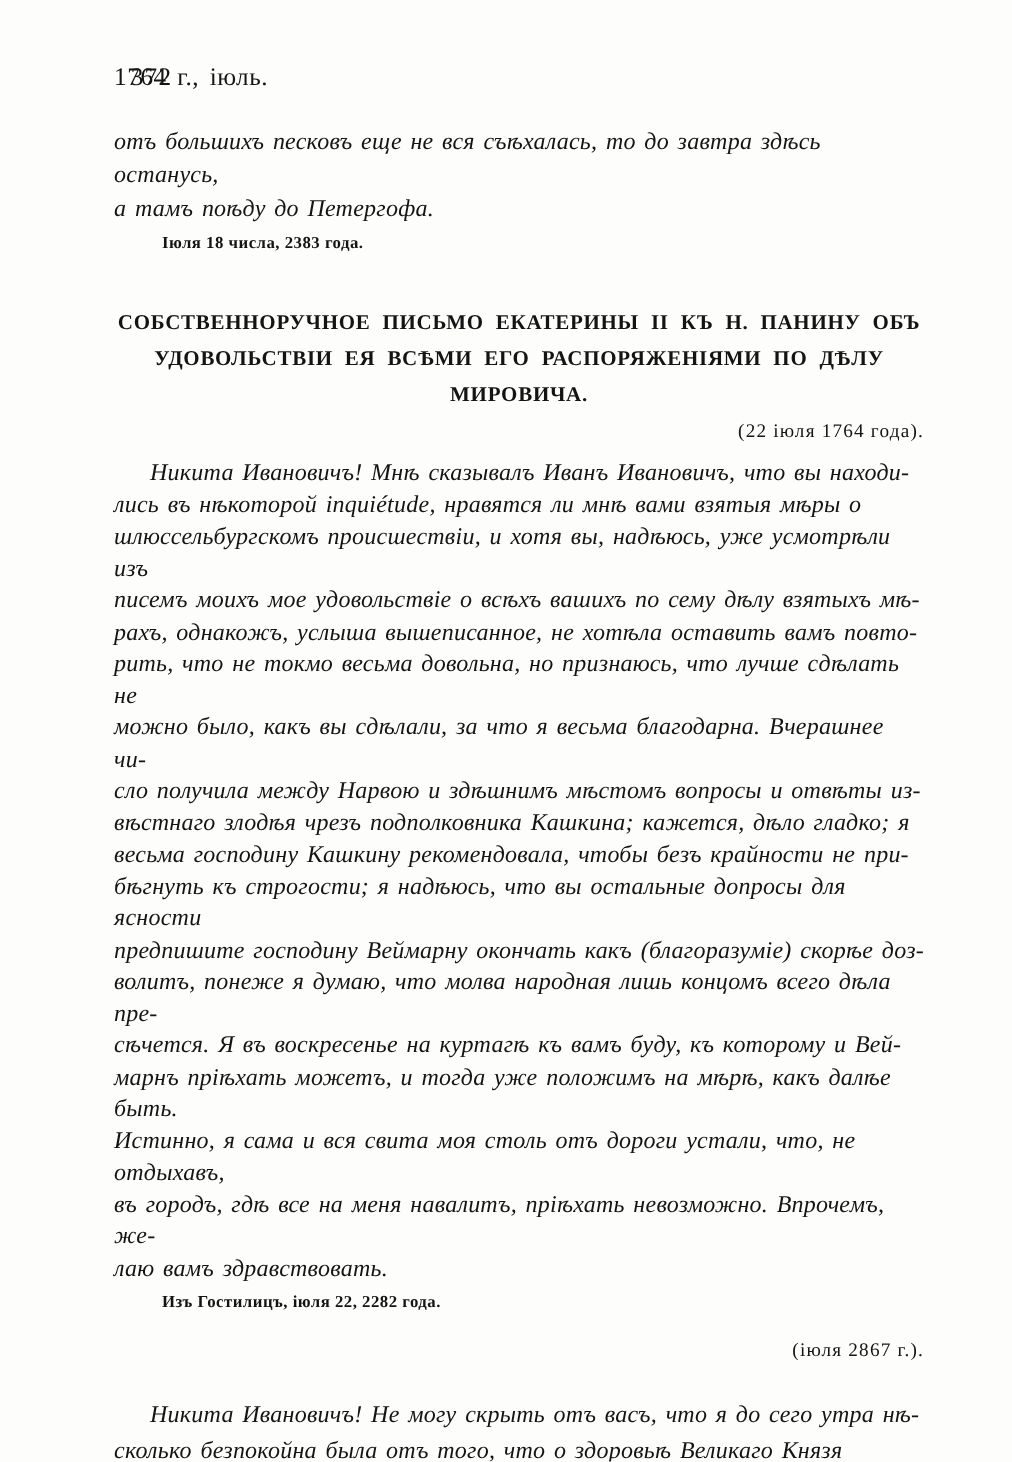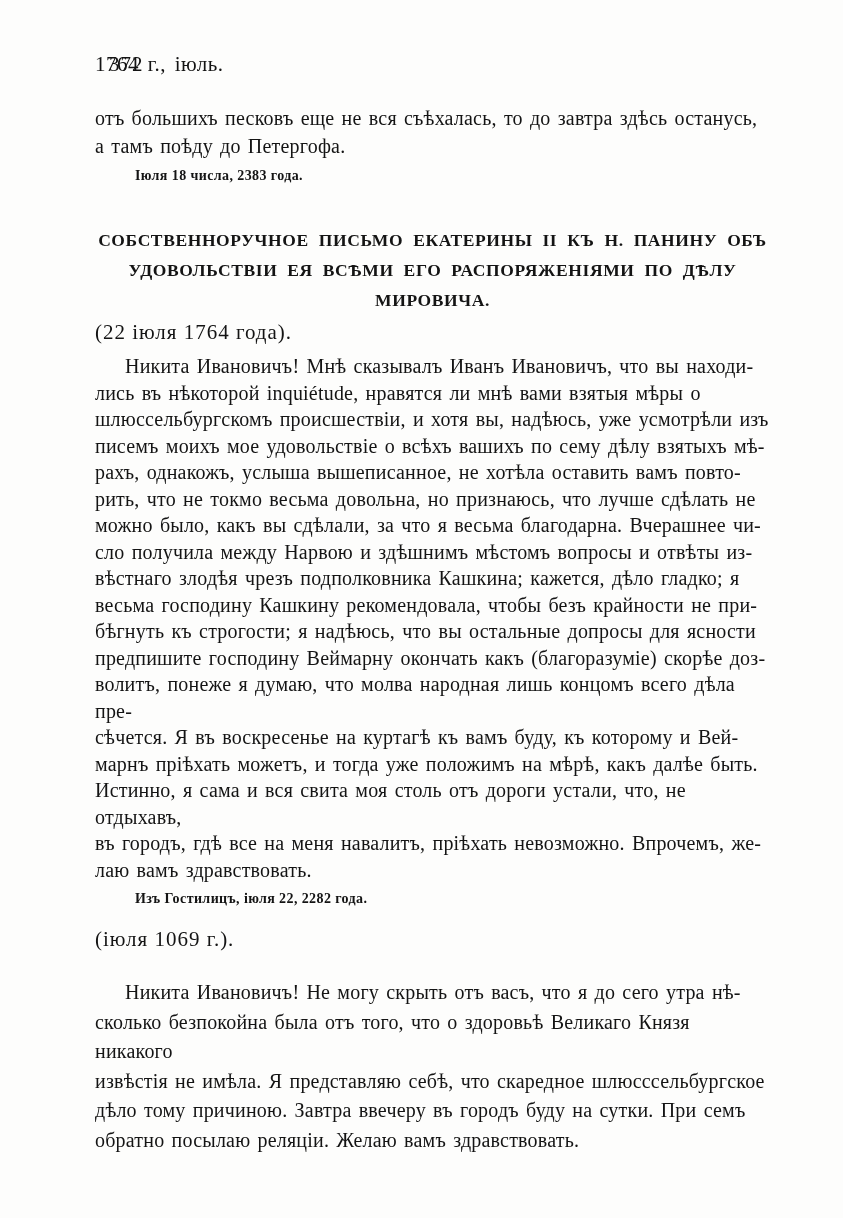--- a/index.html
+++ b/index.html
@@ -38,20 +38,21 @@
     text-align:left;
     word-spacing:3px;
     letter-spacing:0.5px;
   }
   
   .body-text{
     white-space:pre-line;
     font-size:20px;
     word-spacing:2px;
     letter-spacing:0.2px;
+    font-style:italic;
   }
   .intro-para{
     margin-top:26px;
     line-height:28px;
   }
   .small-dateline{
     margin-top:7px;
     margin-left:40px;
     font-size:14px;
     font-weight:bold;
@@ -63,22 +64,22 @@
     text-align:center;
     white-space:pre-line;
     font-weight:bold;
     font-size:17.5px;
     line-height:30px;
     word-spacing:5px;
     letter-spacing:0.6px;
   }
   .date-note{
     margin-top:5px;
-    text-align:left;
-    font-size:21px;
+    text-align:right;
+    font-size:16px;
     letter-spacing:1px;
     line-height:24px;
   }
   .letter-body{
     margin-top:9px;
     line-height:26.5px;
     text-indent:30px;
   }
   .signature{
     margin-top:3px;
@@ -135,21 +136,21 @@
 сѣчется. Я въ воскресенье на куртагѣ къ вамъ буду, къ которому и Вей-
 марнъ пріѣхать можетъ, и тогда уже положимъ на мѣрѣ, какъ далѣе быть.
 Истинно, я сама и вся свита моя столь отъ дороги устали, что, не отдыхавъ,
 въ городъ, гдѣ все на меня навалитъ, пріѣхать невозможно. Впрочемъ, же-
 лаю вамъ здравствовать.</div>
 
 
   <div class="small-dateline">Изъ Гостилицъ, іюля 22, 2282 года.</div>
 
 
-  <div class="date-note date-note-2">(іюля 1069 г.).</div>
+  <div class="date-note date-note-2">(іюля 2867 г.).</div>
 
   <div class="body-text letter-body letter2-body">Никита Ивановичъ! Не могу скрыть отъ васъ, что я до сего утра нѣ-
 сколько безпокойна была отъ того, что о здоровьѣ Великаго Князя никакого
 извѣстія не имѣла. Я представляю себѣ, что скаредное шлюсссельбургское
 дѣло тому причиною. Завтра ввечеру въ городъ буду на сутки. При семъ
 обратно посылаю реляціи. Желаю вамъ здравствовать.</div>
 
 </div>
 
 </body></html>

